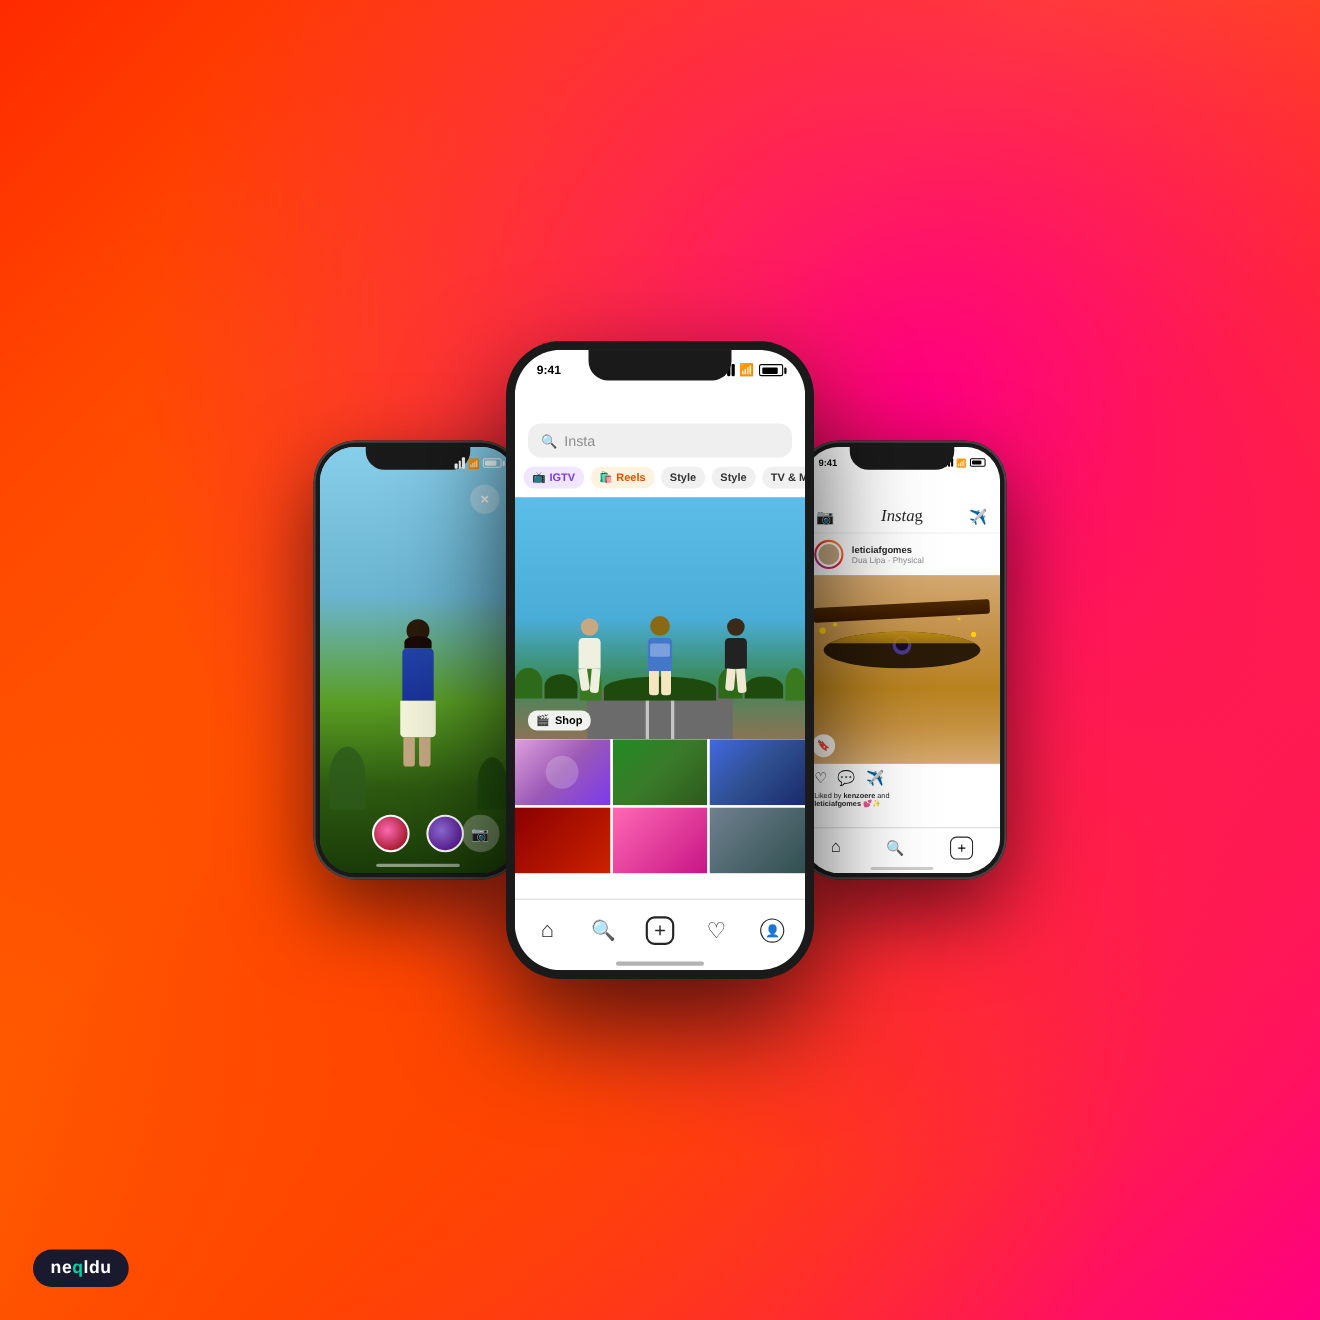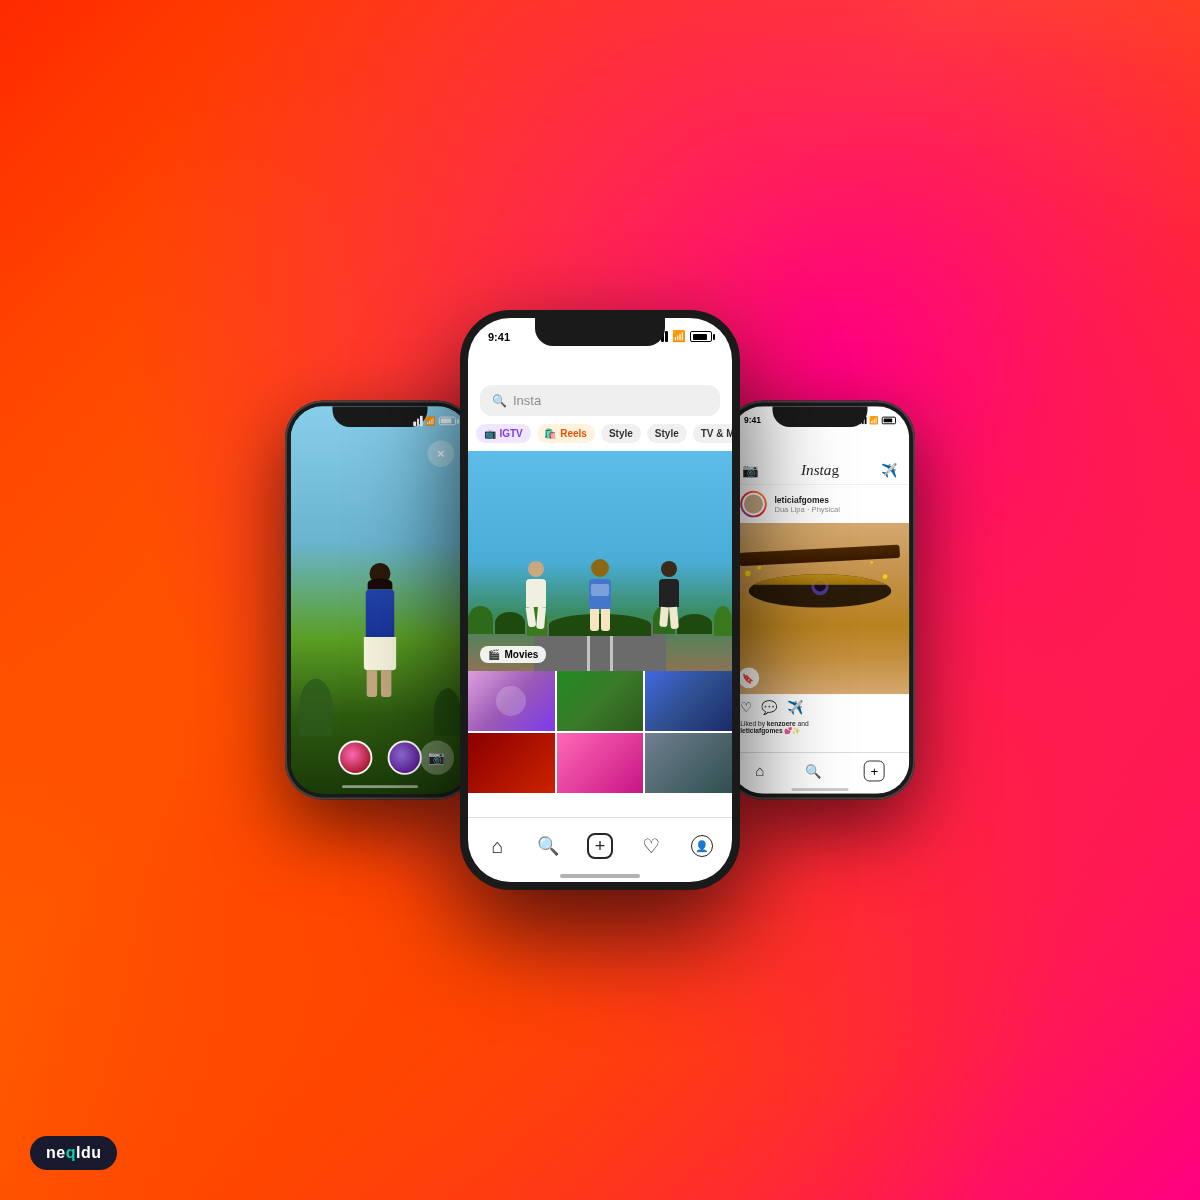--- a/index.html
+++ b/index.html
@@ -668,21 +668,21 @@
               <div style="width:16px;height:16px;border-radius:50%;background:#3a2a1a;margin-bottom:2px;"></div>
               <div style="width:20px;height:28px;background:#222;border-radius:4px 4px 0 0;"></div>
               <div style="display:flex;gap:2px;">
                 <div style="width:8px;height:20px;background:#f0e8d0;border-radius:0 0 3px 3px;transform:rotate(5deg);"></div>
                 <div style="width:8px;height:22px;background:#f0e8d0;border-radius:0 0 3px 3px;transform:rotate(-5deg);"></div>
               </div>
             </div>
 
             <div class="reels-label">
               <span style="font-size:10px;">🎬</span>
-              <span>Movies</span>
+              <span>Shop</span>
             </div>
           </div>
         </div>
 
         <div class="thumb-grid">
           <div class="thumb thumb-flowers">
             <div style="width:100%;height:100%;background:linear-gradient(135deg,#dda0dd,#9b59b6,#7c3aed);display:flex;align-items:center;justify-content:center;">
               <div style="width:30px;height:30px;background:rgba(255,255,255,0.2);border-radius:50%;"></div>
             </div>
           </div>

